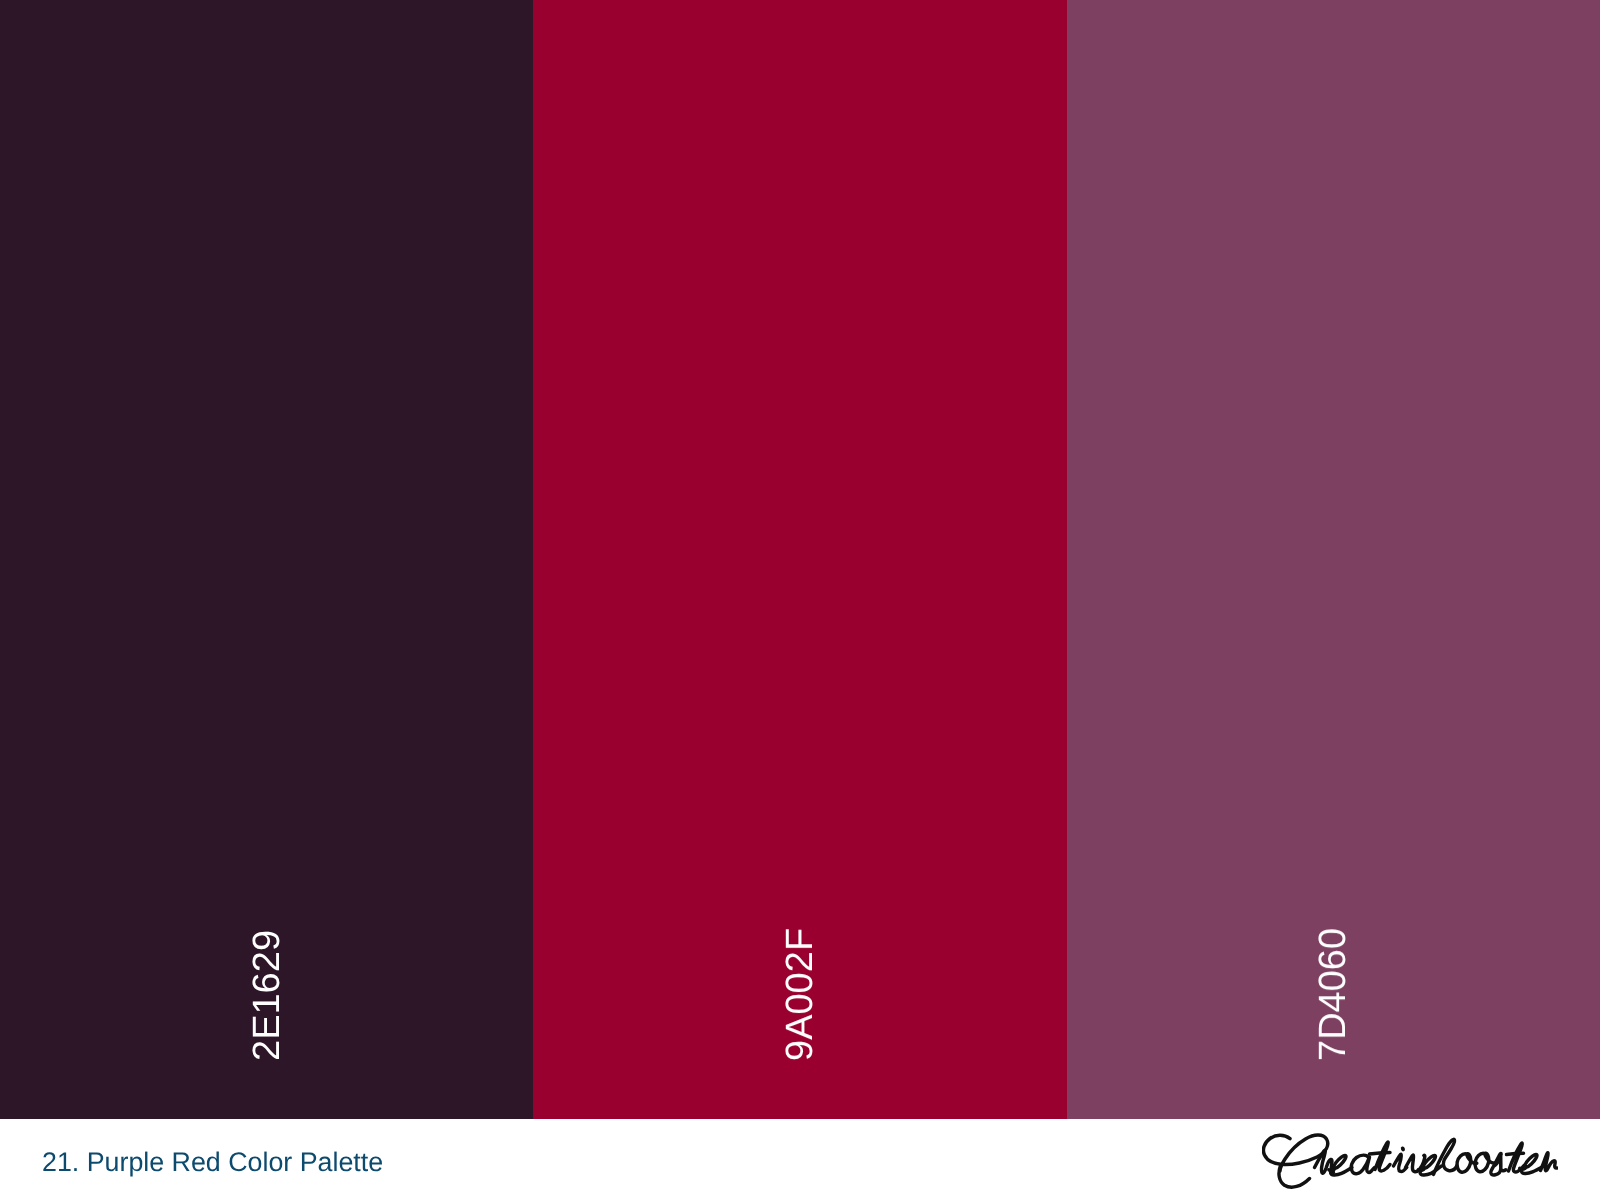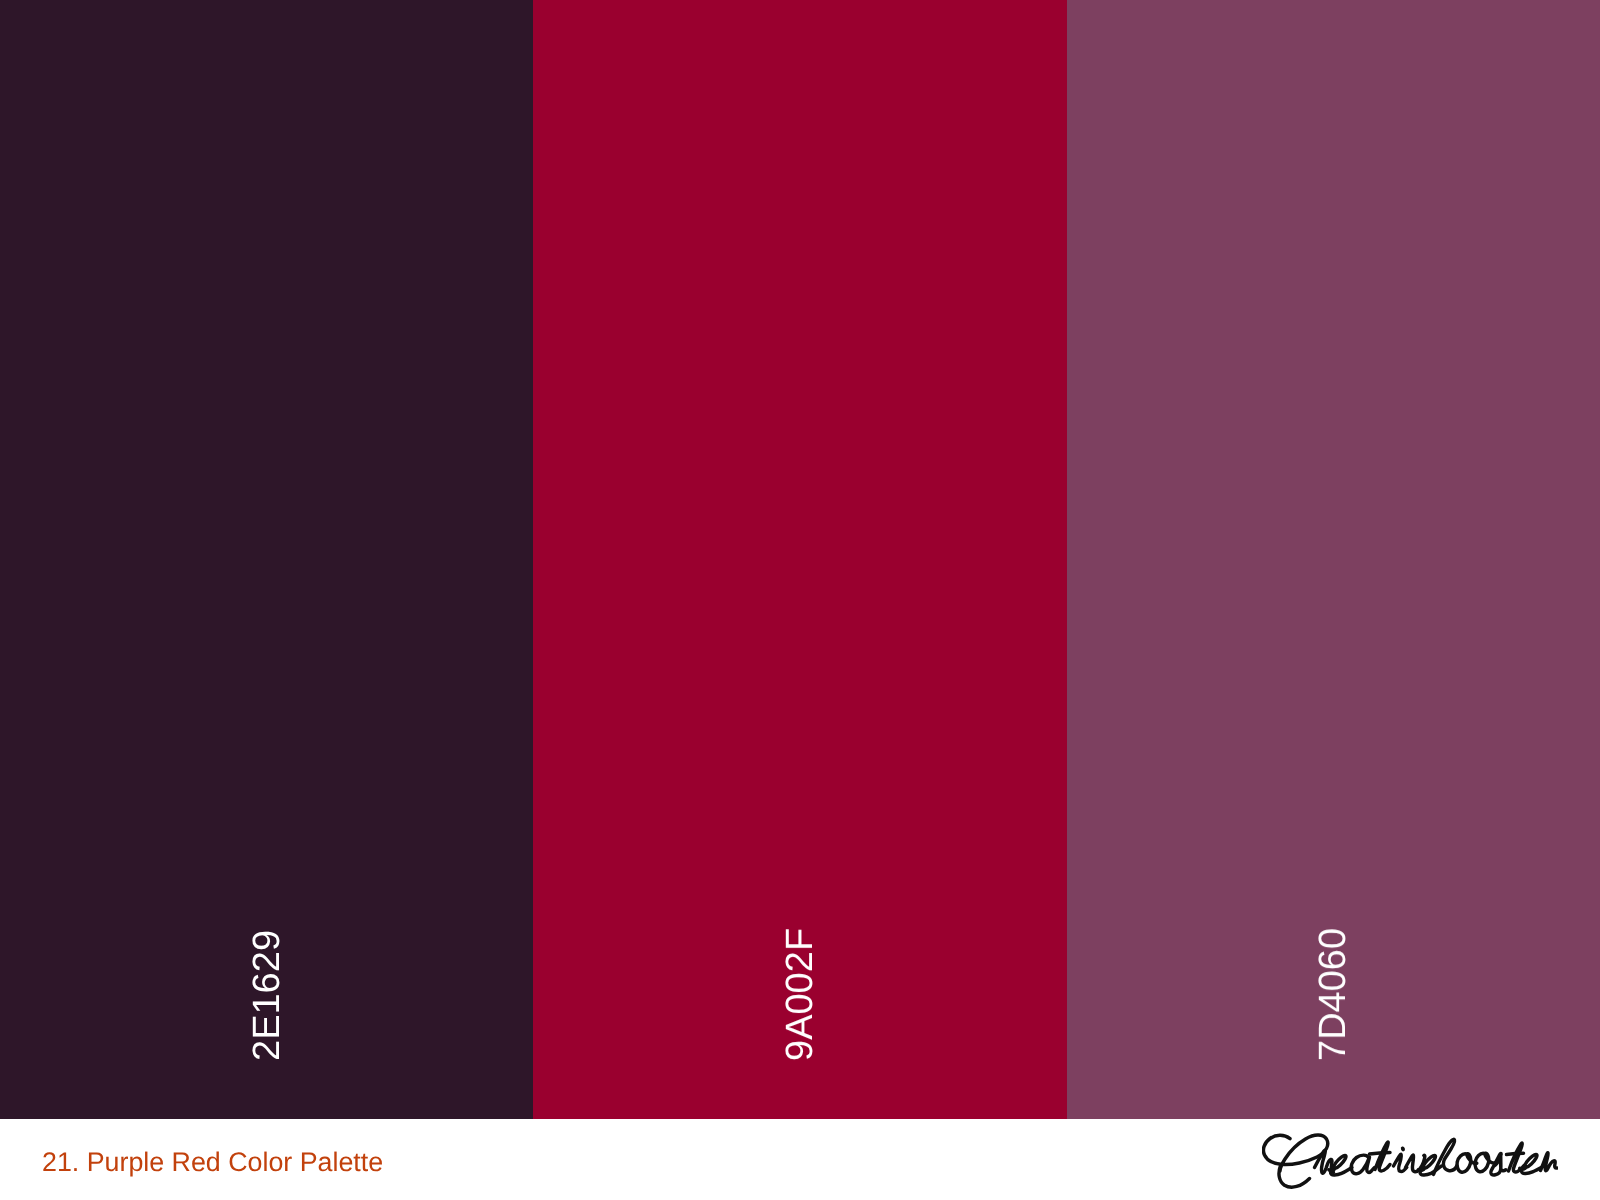--- a/index.html
+++ b/index.html
@@ -52,21 +52,21 @@
         </div>
     </div>
     <div class="swatch" style="background: rgb(125, 64, 96);">
       <div class="swatch-hex" style="color: rgb(255, 255, 255);">
           <span>7D4060</span>
         </div>
     </div>
   </div>
 
   <div class="footer">
-    <div class="footer-title" style="color: #c2410c; text-align: right;">21. Purple Red Color Palette</div>
+    <div class="footer-title" style="color: #0c4a6e; text-align: right;">21. Purple Red Color Palette</div>
     <div class="brand-logo" title="Creativebooster">
       <svg viewBox="0 0 296 62" xmlns="http://www.w3.org/2000/svg" aria-label="Creativebooster">
         <g fill="none" stroke="#111111" stroke-width="3.45" stroke-linecap="round" stroke-linejoin="round">
 
       <path d="M28 10.6 C22.5 6.5 14 6 8 10.5 C2 15 0 21.5 2.5 27 C5 32.5 11 35.5 19 36.3 C30 37.4 45 34 55 29 C64 24.5 68 17 64.5 11 C61 5.5 52 6 43.5 11 C35 16 27.5 24 23 31 C19.5 36.5 18 40 18 43"></path>
 
       <path d="M18.5 37.5 C15.5 45.5 17 53.5 22.5 57.2 C29.5 61.5 39.5 58.5 47.5 50.5"></path>
 
       <path d="M52.5 39.5 C55.5 33.5 60 26 62 23 C63.8 20.5 63.5 24 62.3 28 C61.2 31.5 60 36 59.6 39.5 C59.3 42.5 59.6 45 60.8 45.3 C62 45.5 63 43.3 64.3 39.5 C65.5 35.5 67.2 32 68.8 31.5 C70.5 31 70 34.5 69.4 38.5 C68.9 42 69.4 44.5 71.5 44.3"></path>
 

